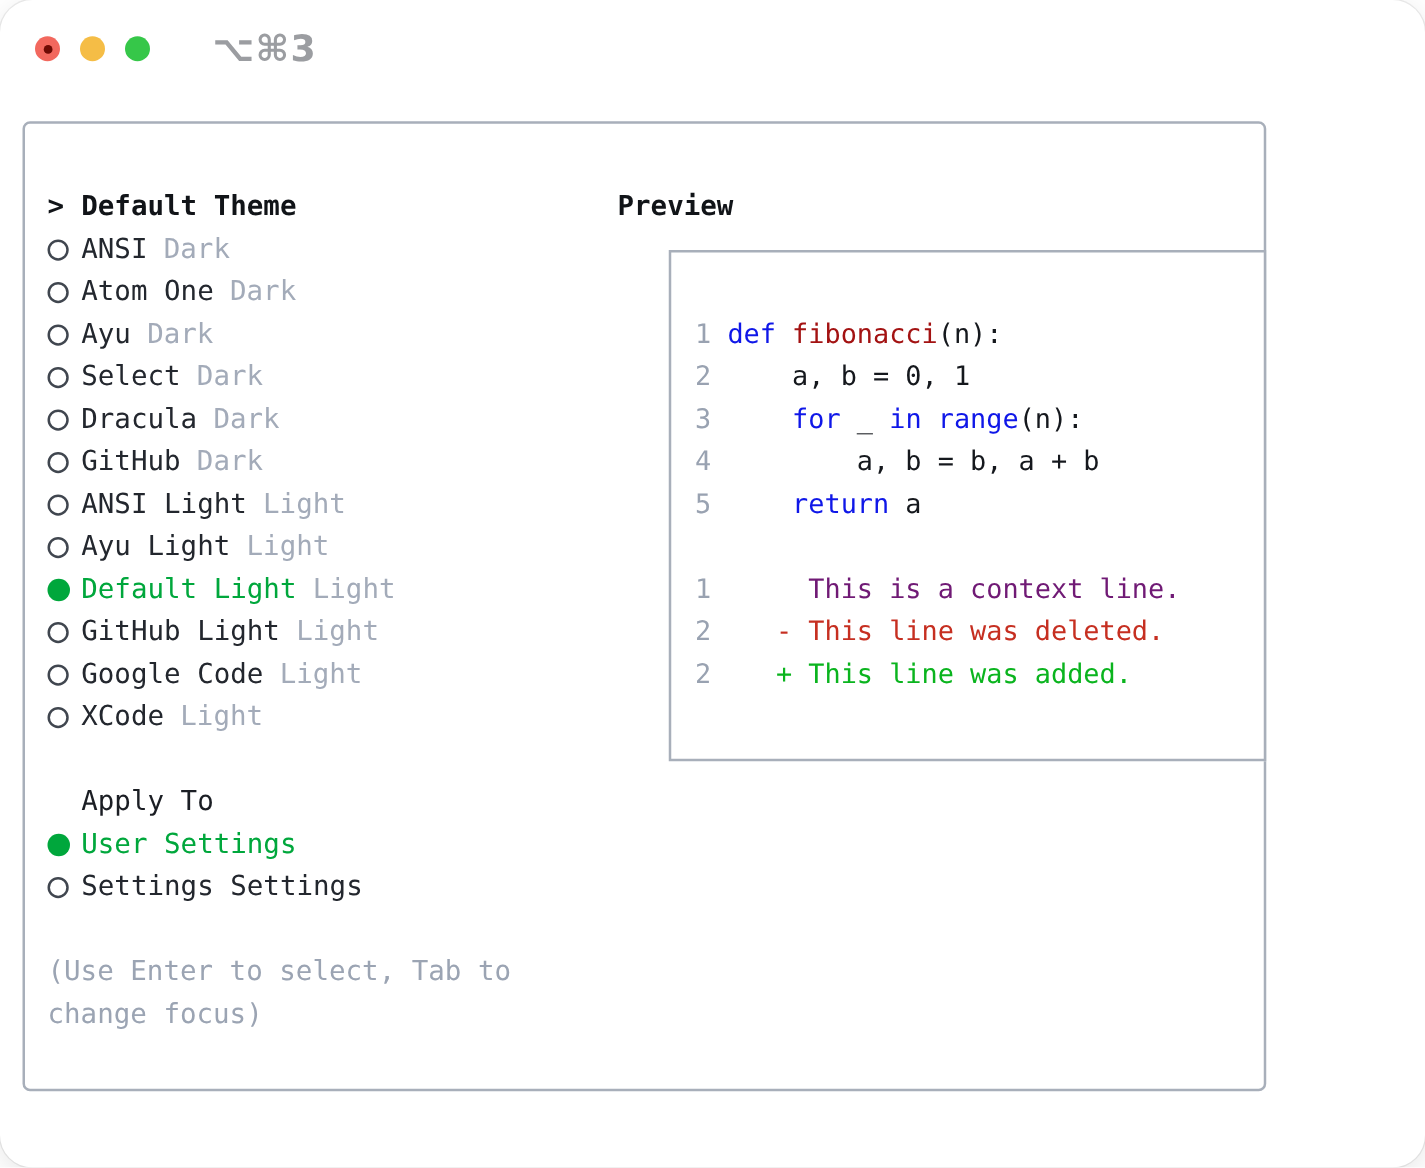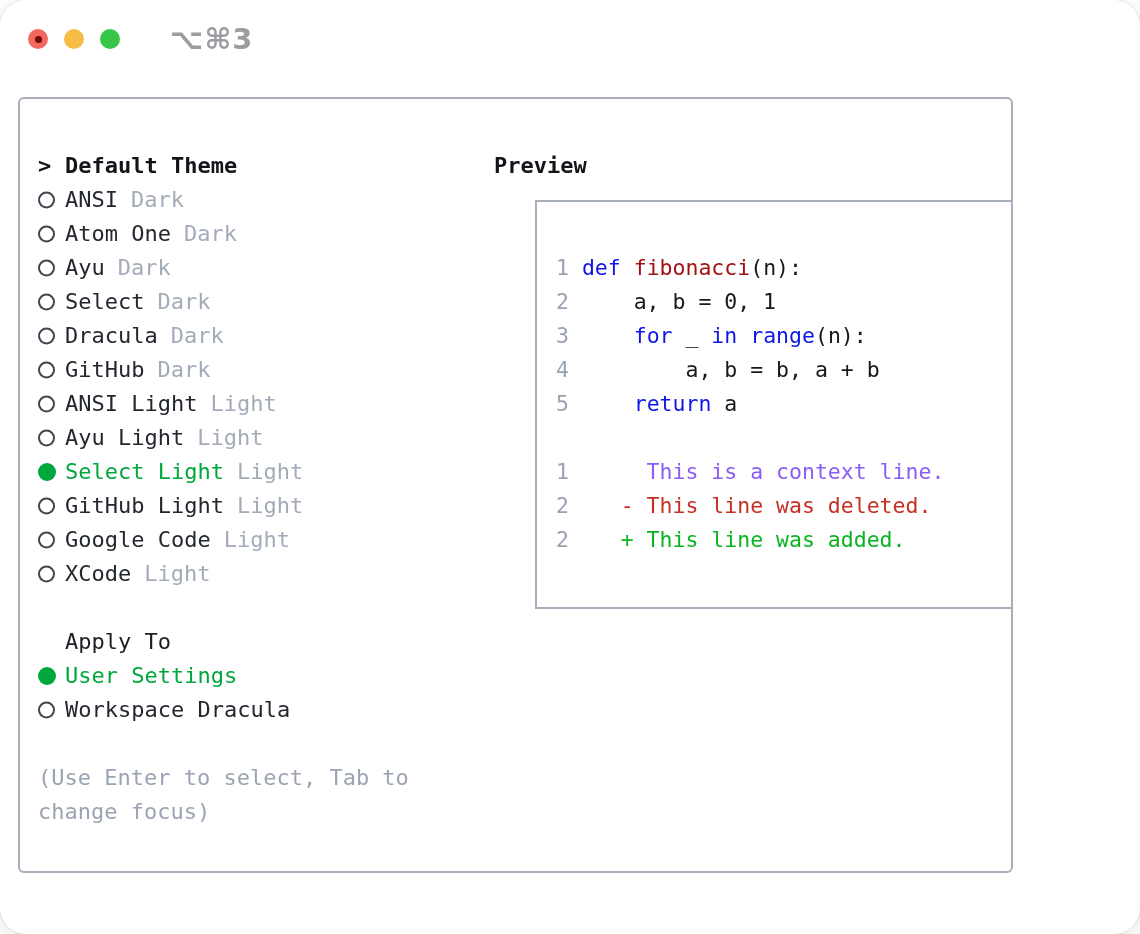--- a/index.html
+++ b/index.html
@@ -44,21 +44,21 @@
                    font-size:22px; font-weight:700; color:#111418; }
   .preview-box { position:absolute; left:535px; top:200px; width:478px; height:409px;
                  border:2px solid #a8afba; box-sizing:border-box; background:#ffffff; }
   .code { position:absolute; left:19px; top:49px; font-size:21.5px; line-height:34px; margin:0; }
   .cl { height:34px; line-height:34px; white-space:pre; }
   .cl span { white-space:pre; }
   .ln   { color:#99a2b1; }
   .kw   { color:#0f17e8; }
   .fn   { color:#a31212; }
   .pl   { color:#15181d; }
-  .ctx  { color:#8b5cf6; }
+  .ctx  { color:#701a75; }
   .del  { color:#c62f21; }
   .add  { color:#0ab41e; }
 </style>
 </head>
 <body>
 
 <div class="stage">
   <div class="window">
 
     <div>
@@ -122,21 +122,21 @@
       <div class="row">
         <span class="marker">
             <span class="radio"></span>
           </span>
         <span class="name">Ayu Light</span><span class="tag">Light</span>
       </div>
       <div class="row sel">
         <span class="marker">
             <span class="radio on"></span>
           </span>
-        <span class="name">Select Light</span><span class="tag">Light</span>
+        <span class="name">Default Light</span><span class="tag">Light</span>
       </div>
       <div class="row">
         <span class="marker">
             <span class="radio"></span>
           </span>
         <span class="name">GitHub Light</span><span class="tag">Light</span>
       </div>
       <div class="row">
         <span class="marker">
             <span class="radio"></span>
@@ -158,21 +158,21 @@
       <div class="row sel">
         <span class="marker">
             <span class="radio on"></span>
           </span>
         <span class="name">User Settings</span>
       </div>
       <div class="row">
         <span class="marker">
             <span class="radio"></span>
           </span>
-        <span class="name">Workspace Dracula</span>
+        <span class="name">Settings Settings</span>
       </div>
     </div>
 
     <div class="block help-block">
       <div class="row" style="padding-left:0">(Use Enter to select, Tab to</div>
       <div class="row" style="padding-left:0">change focus)</div>
     </div>
 
     <div class="preview-title">Preview</div>
     <div class="preview-box">

